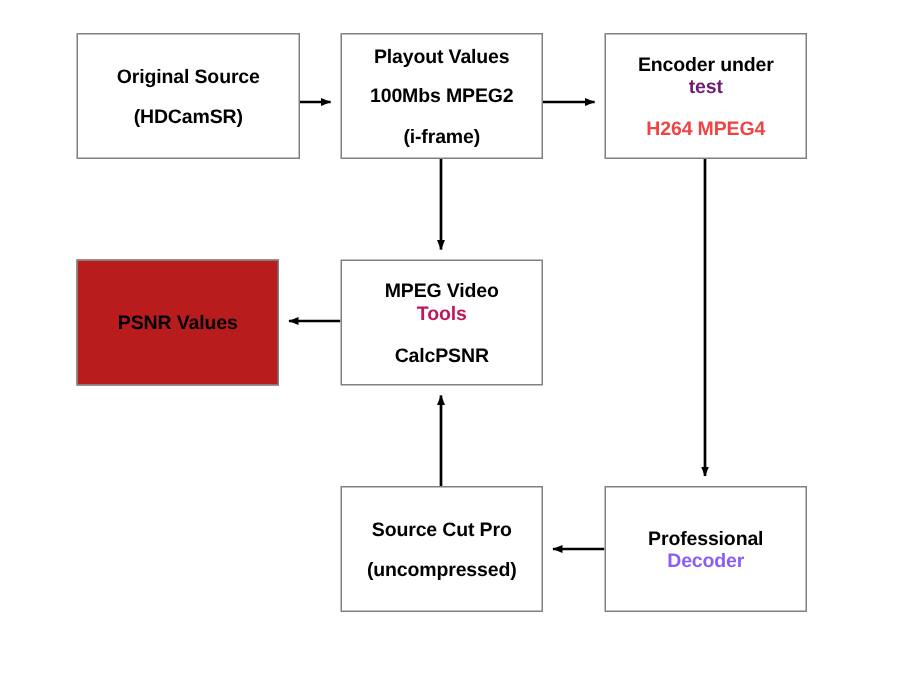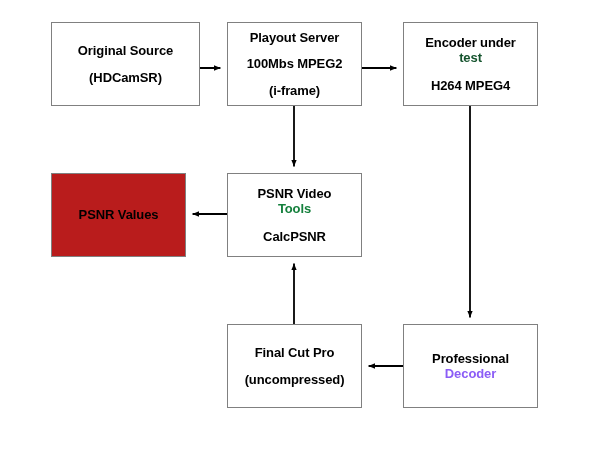--- a/index.html
+++ b/index.html
@@ -74,39 +74,39 @@
         <line x1="227" y1="214" x2="192.6" y2="214" stroke="#000000" stroke-width="1.8" marker-end="url(#arrowhead)"></line>
       </g>
   </svg>
 
   <div id="node-layer">
       <div class="node-box" style="left: 51px; top: 22px; width: 149px; height: 84px; background: rgb(255, 255, 255); border-color: rgb(128, 128, 128);">
         <span class="node-line" style="color: rgb(0, 0, 0);">Original Source</span>
         <span class="node-line gap-above" style="color: rgb(0, 0, 0);">(HDCamSR)</span>
       </div>
       <div class="node-box" style="left: 227px; top: 22px; width: 135px; height: 84px; background: rgb(255, 255, 255); border-color: rgb(128, 128, 128);">
-        <span class="node-line" style="color: rgb(0, 0, 0);">Playout Server</span>
+        <span class="node-line" style="color: rgb(0, 0, 0);">Playout Values</span>
         <span class="node-line gap-above" style="color: rgb(0, 0, 0);">100Mbs MPEG2</span>
         <span class="node-line gap-above" style="color: rgb(0, 0, 0);">(i-frame)</span>
       </div>
       <div class="node-box" style="left: 403px; top: 22px; width: 135px; height: 84px; background: rgb(255, 255, 255); border-color: rgb(128, 128, 128);">
         <span class="node-line tight" style="color: rgb(0, 0, 0);">Encoder under</span>
-        <span class="node-line tight" style="color: #14532d;">test</span>
-        <span class="node-line tight gap-above" style="color: #000000;">H264 MPEG4</span>
+        <span class="node-line tight" style="color: #701a75;">test</span>
+        <span class="node-line tight gap-above" style="color: #ef4444;">H264 MPEG4</span>
       </div>
       <div class="node-box" style="left: 51px; top: 173px; width: 135px; height: 84px; background: #b91c1c; border-color: rgb(128, 128, 128); text-align: center;">
         <span class="node-line" style="color: rgb(0, 0, 0);">PSNR Values</span>
       </div>
       <div class="node-box" style="left: 227px; top: 173px; width: 135px; height: 84px; background: rgb(255, 255, 255); border-color: rgb(128, 128, 128);">
-        <span class="node-line tight" style="color: rgb(0, 0, 0);">PSNR Video</span>
-        <span class="node-line tight" style="color: #15803d;">Tools</span>
+        <span class="node-line tight" style="color: rgb(0, 0, 0);">MPEG Video</span>
+        <span class="node-line tight" style="color: #be185d;">Tools</span>
         <span class="node-line tight gap-above" style="color: rgb(0, 0, 0);">CalcPSNR</span>
       </div>
       <div class="node-box" style="left: 227px; top: 324px; width: 135px; height: 84px; background: rgb(255, 255, 255); border-color: rgb(128, 128, 128);">
-        <span class="node-line" style="color: rgb(0, 0, 0);">Final Cut Pro</span>
+        <span class="node-line" style="color: rgb(0, 0, 0);">Source Cut Pro</span>
         <span class="node-line gap-above" style="color: rgb(0, 0, 0);">(uncompressed)</span>
       </div>
       <div class="node-box" style="left: 403px; top: 324px; width: 135px; height: 84px; background: rgb(255, 255, 255); border-color: rgb(128, 128, 128);">
         <span class="node-line tight" style="color: rgb(0, 0, 0);">Professional</span>
         <span class="node-line tight" style="color: #8b5cf6;">Decoder</span>
       </div>
     </div>
 
 </div>
 

